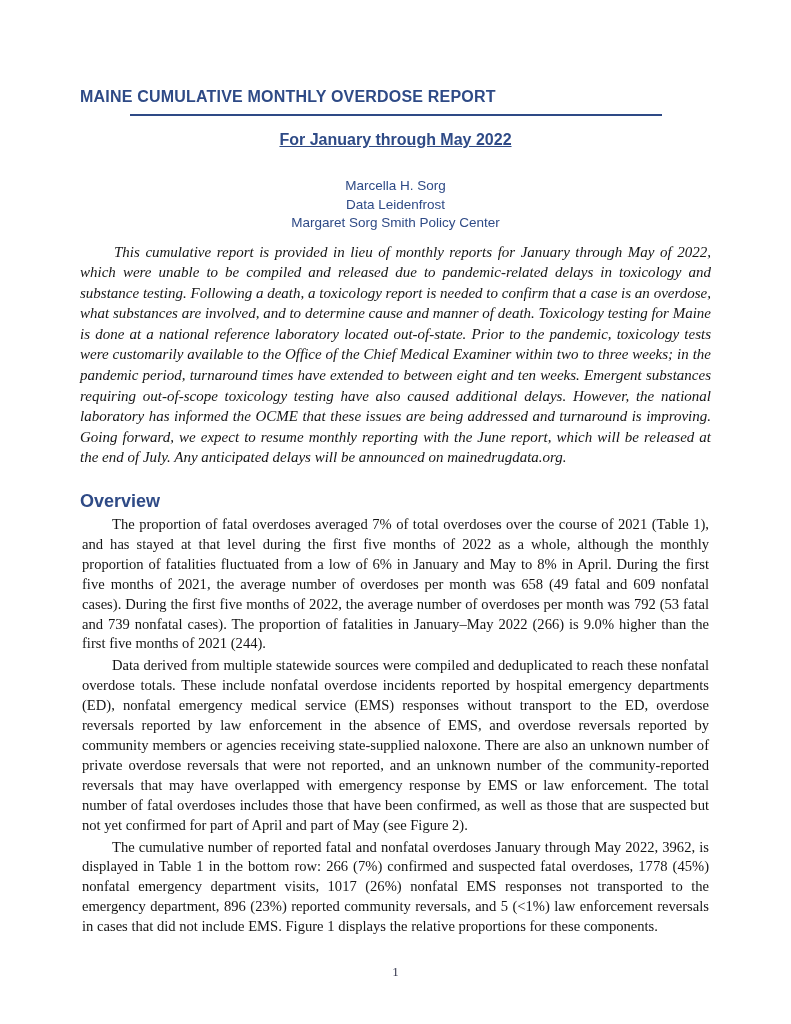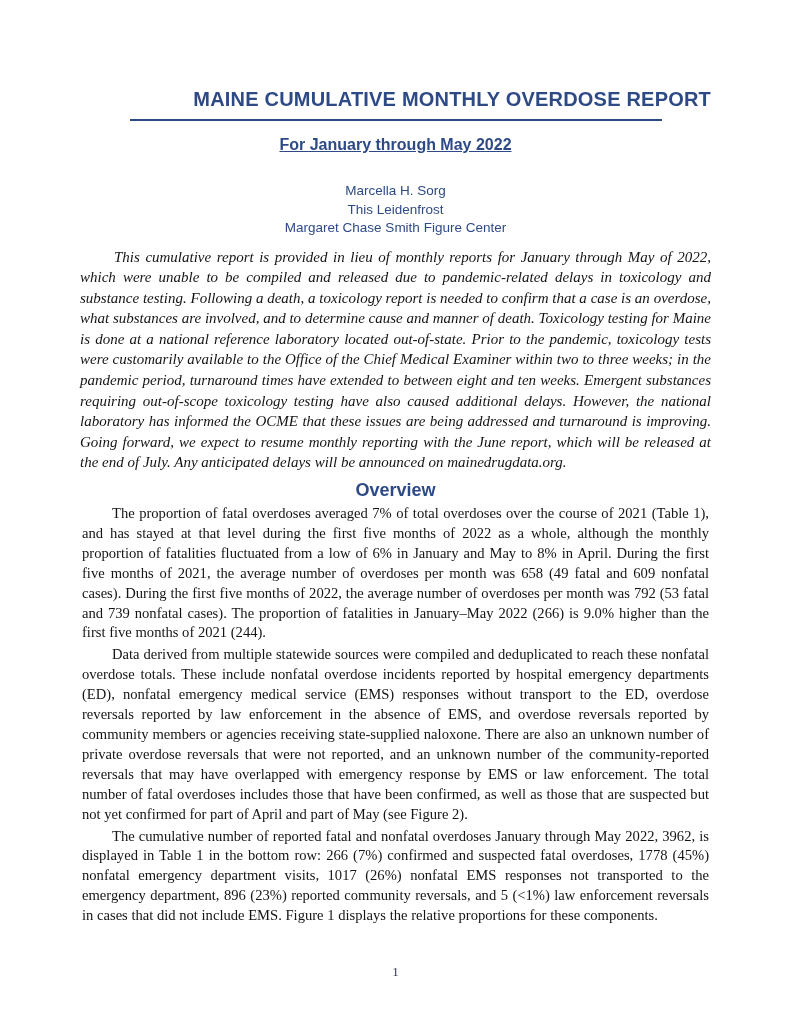--- a/index.html
+++ b/index.html
@@ -14,24 +14,24 @@
     margin: 0 auto;
     background: #ffffff;
     box-sizing: border-box;
     padding: 88px 80px 0 80px;
     overflow: hidden;
     font-family: "Liberation Serif", serif;
     color: #1c1c1c;
   }
   .report-title {
     margin: 0;
-    text-align: right;
+    text-align: left;
     font-family: "Liberation Sans", sans-serif;
     font-weight: bold;
-    font-size: 20px;
+    font-size: 16px;
     letter-spacing: 0.2px;
     color: #2e4a86;
   }
   .title-rule {
     width: 532px;
     height: 2px;
     background: #2e4a86;
     margin: 8px auto 0 auto;
   }
   .report-subtitle {
@@ -54,22 +54,22 @@
   .intro-paragraph {
     margin: 9px 0 0 0;
     font-style: italic;
     font-size: 15px;
     line-height: 20.6px;
     text-align: justify;
     text-indent: 34px;
     color: #141414;
   }
   .section-heading {
-    margin: 7px 0 3px 0;
-    text-align: center;
+    margin: 23px 0 3px 0;
+    text-align: left;
     font-family: "Liberation Sans", sans-serif;
     font-weight: bold;
     font-size: 18px;
     color: #2e4a86;
   }
   .body-paragraph {
     margin: 2px;
     font-size: 14.6px;
     line-height: 19.9px;
     text-align: justify;
@@ -93,22 +93,22 @@
 <div class="page">
 
   <h1 class="report-title">MAINE CUMULATIVE MONTHLY OVERDOSE REPORT</h1>
 
   <div class="title-rule"></div>
 
   <h2 class="report-subtitle">For January through May 2022</h2>
 
   <div class="authors">
     <div>Marcella H. Sorg</div>
-    <div>This Leidenfrost</div>
-    <div>Margaret Chase Smith Figure Center</div>
+    <div>Data Leidenfrost</div>
+    <div>Margaret Sorg Smith Policy Center</div>
   </div>
 
   <p class="intro-paragraph">This cumulative report is provided in lieu of monthly reports for January through May of 2022, which were unable to be compiled and released due to pandemic-related delays in toxicology and substance testing. Following a death, a toxicology report is needed to confirm that a case is an overdose, what substances are involved, and to determine cause and manner of death. Toxicology testing for Maine is done at a national reference laboratory located out-of-state. Prior to the pandemic, toxicology tests were customarily available to the Office of the Chief Medical Examiner within two to three weeks; in the pandemic period, turnaround times have extended to between eight and ten weeks. Emergent substances requiring out-of-scope toxicology testing have also caused additional delays. However, the national laboratory has informed the OCME that these issues are being addressed and turnaround is improving. Going forward, we expect to resume monthly reporting with the June report, which will be released at the end of July. Any anticipated delays will be announced on mainedrugdata.org.</p>
 
   <h3 class="section-heading">Overview</h3>
 
   <p class="body-paragraph">The proportion of fatal overdoses averaged 7% of total overdoses over the course of 2021 (Table 1), and has stayed at that level during the first five months of 2022 as a whole, although the monthly proportion of fatalities fluctuated from a low of 6% in January and May to 8% in April. During the first five months of 2021, the average number of overdoses per month was 658 (49 fatal and 609 nonfatal cases). During the first five months of 2022, the average number of overdoses per month was 792 (53 fatal and 739 nonfatal cases). The proportion of fatalities in January–May 2022 (266) is 9.0% higher than the first five months of 2021 (244).</p>
 
   <p class="body-paragraph">Data derived from multiple statewide sources were compiled and deduplicated to reach these nonfatal overdose totals. These include nonfatal overdose incidents reported by hospital emergency departments (ED), nonfatal emergency medical service (EMS) responses without transport to the ED, overdose reversals reported by law enforcement in the absence of EMS, and overdose reversals reported by community members or agencies receiving state-supplied naloxone. There are also an unknown number of private overdose reversals that were not reported, and an unknown number of the community-reported reversals that may have overlapped with emergency response by EMS or law enforcement. The total number of fatal overdoses includes those that have been confirmed, as well as those that are suspected but not yet confirmed for part of April and part of May (see Figure 2).</p>
 

